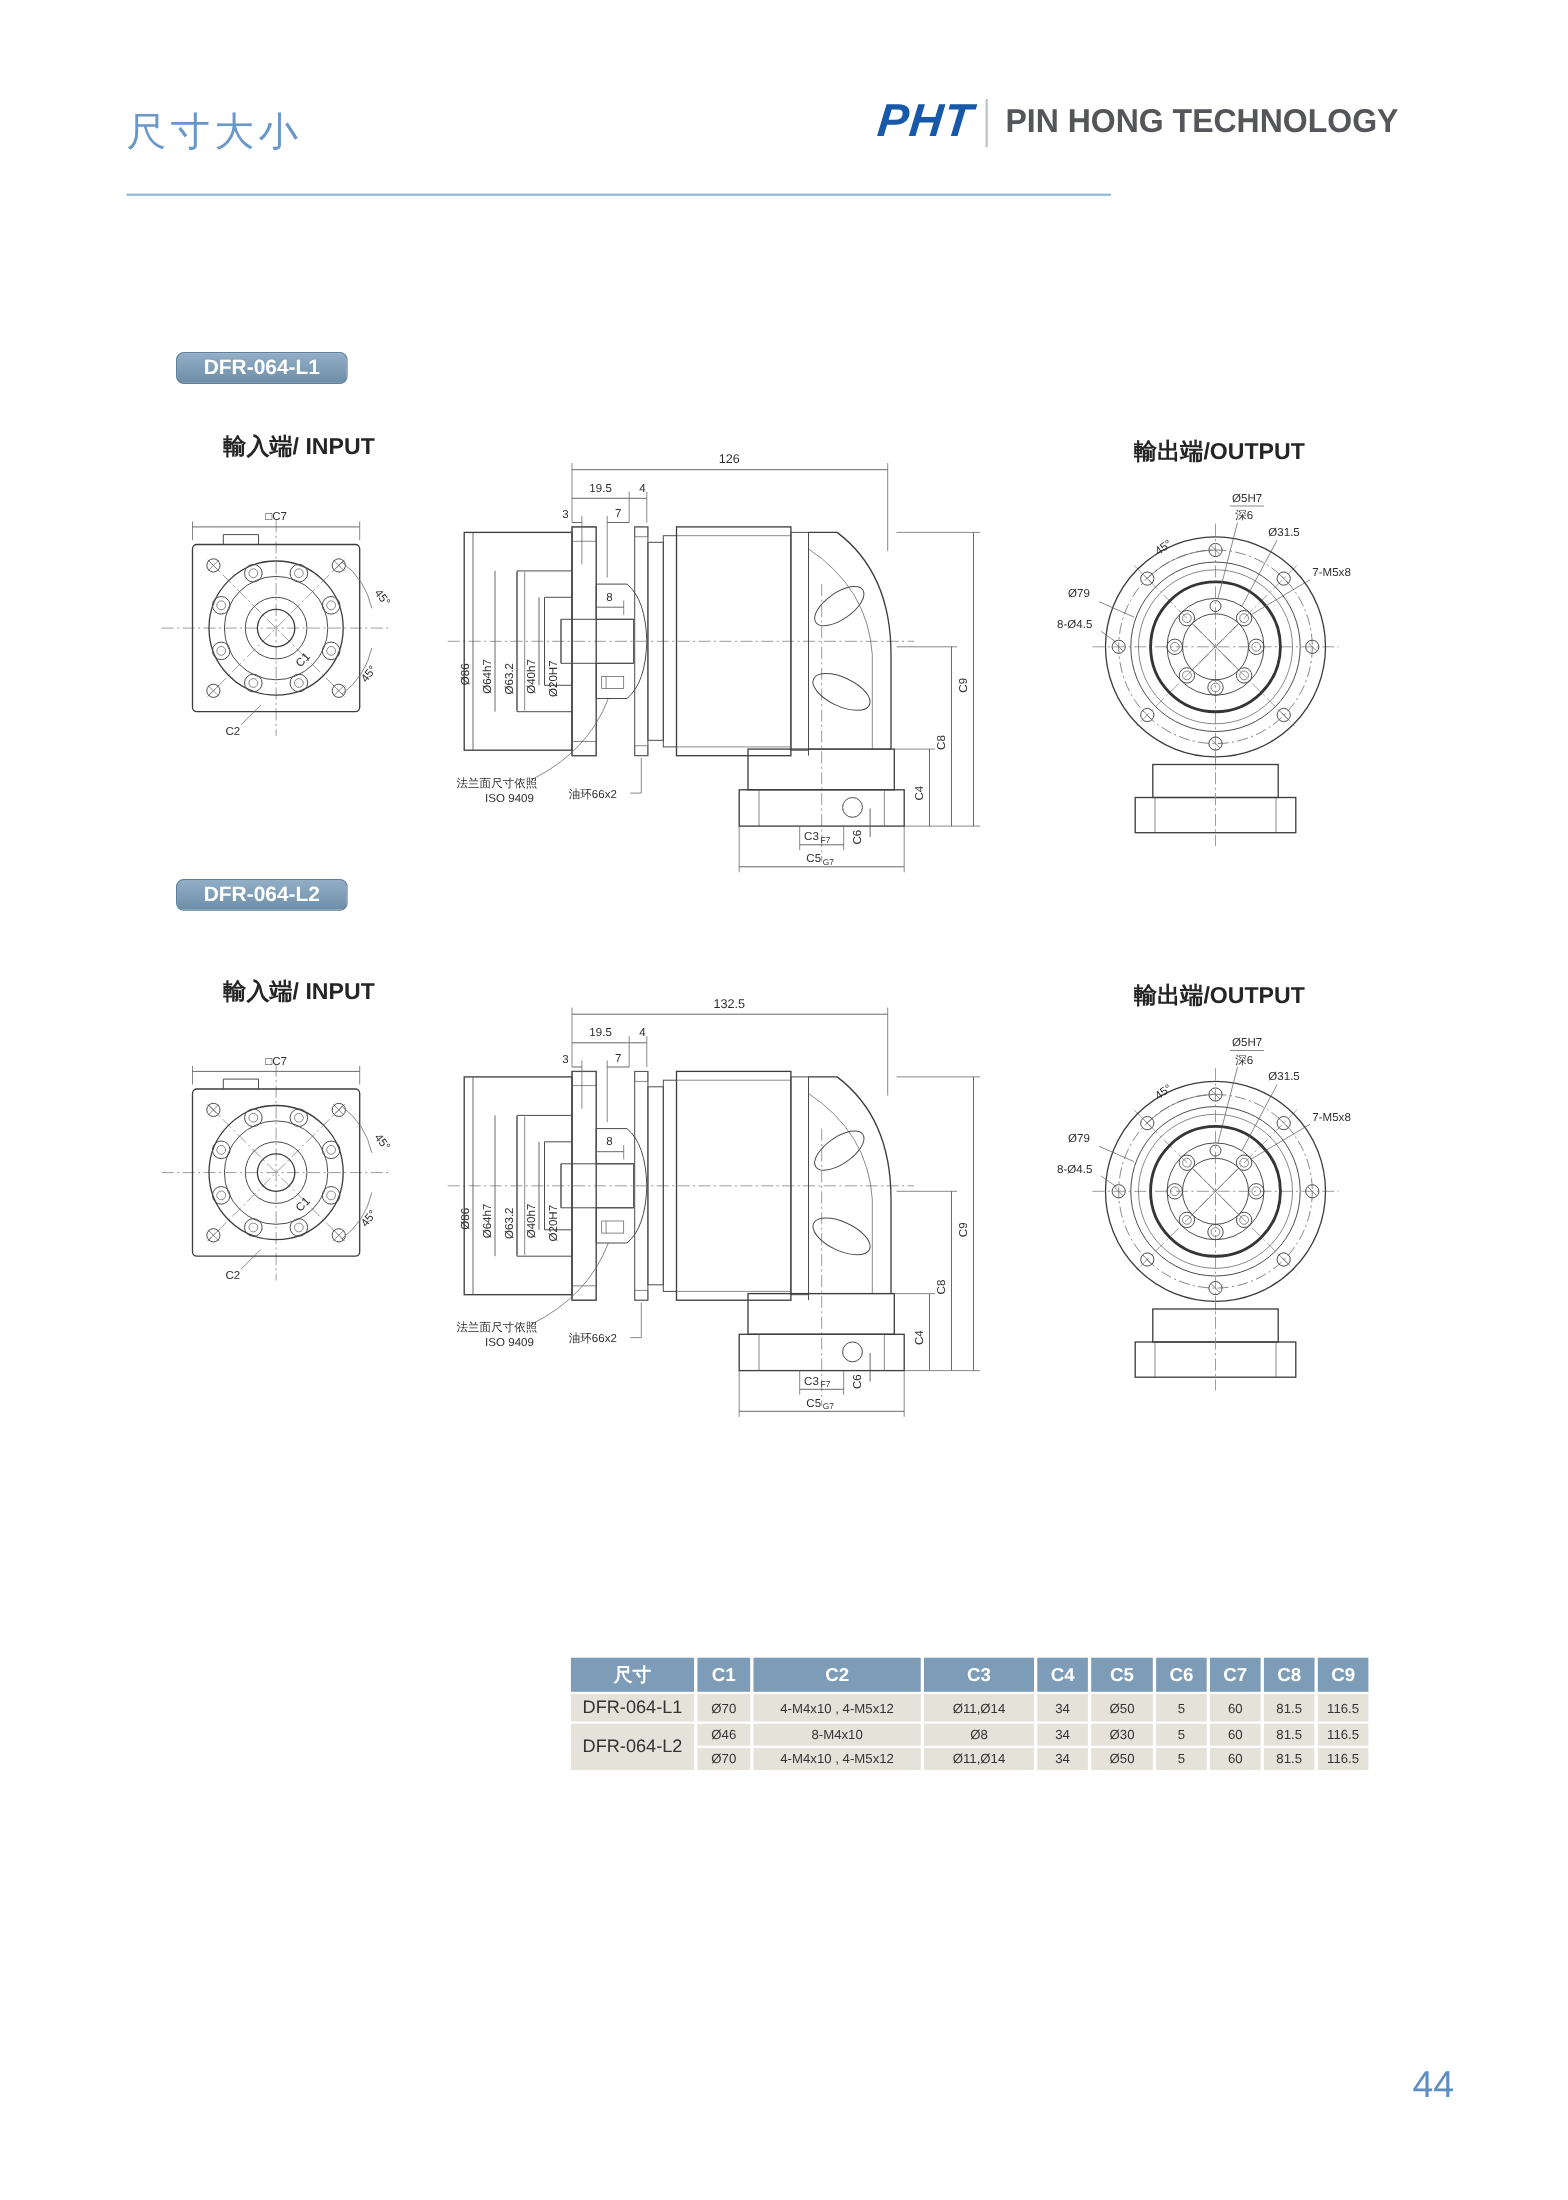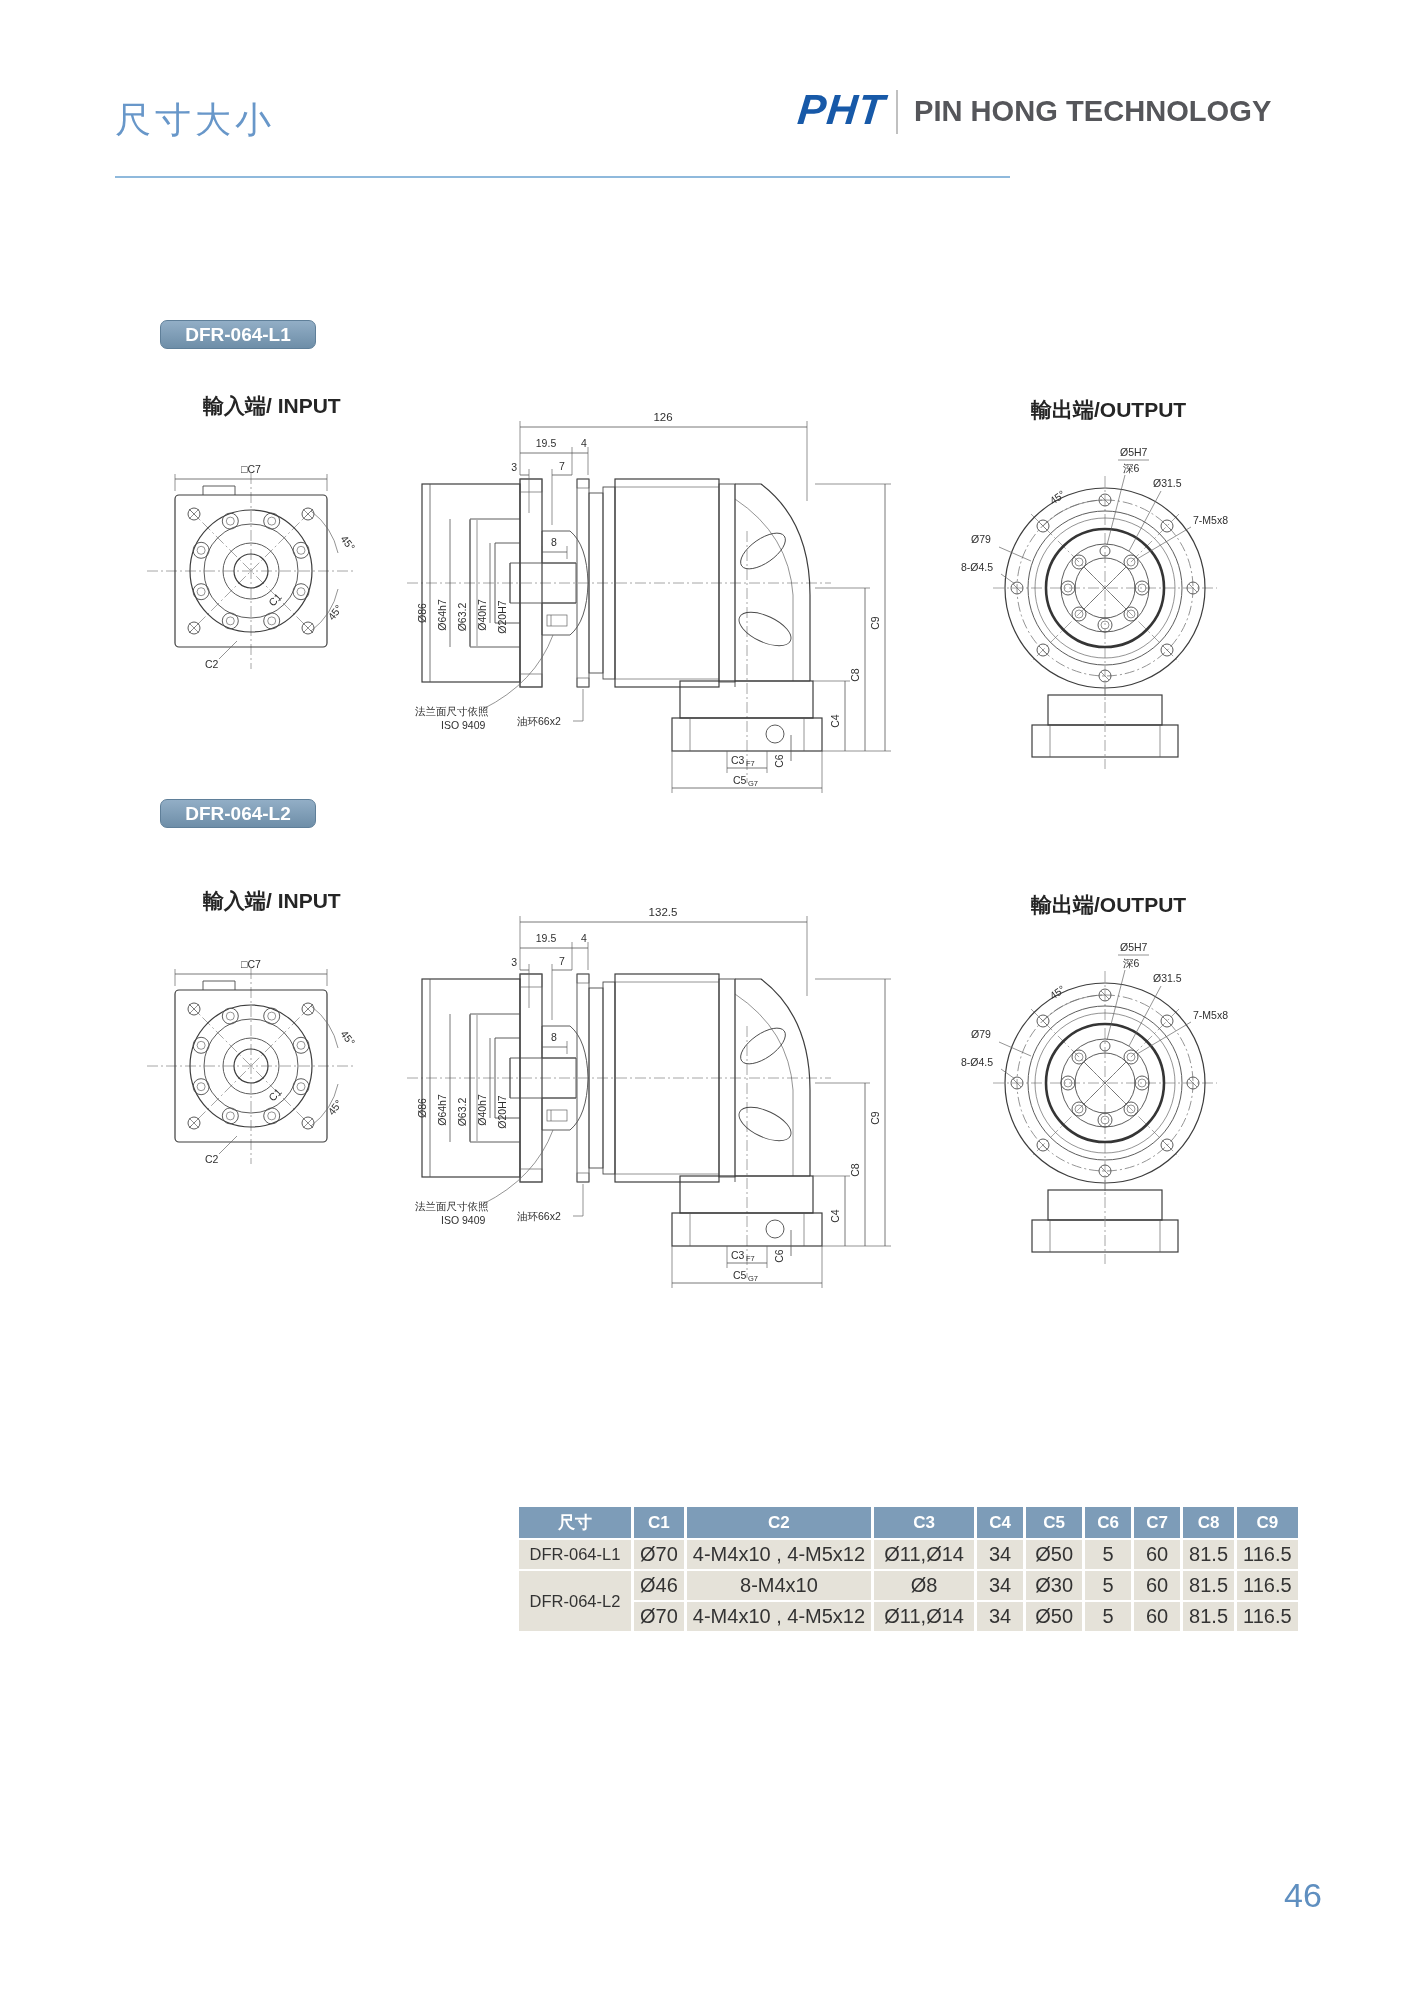--- a/index.html
+++ b/index.html
@@ -31,21 +31,21 @@
   .dwg .dim{stroke:#555555;stroke-width:.8;}
   .dwg .thin{stroke:#666666;stroke-width:.7;}
   .dwg .thick{stroke:#353535;stroke-width:2.6;}
   .dwg text{font-family:"Liberation Sans","DejaVu Sans",sans-serif;fill:#2f2f2f;stroke:none;}
   .dwg .dt{font-size:10.5px;}
   .dwg .dts{font-size:7.5px;}
   .dwg .vt{font-size:21px;font-weight:600;fill:#252525;}
   
   #dimtable{position:absolute;left:516px;top:1505px;border-collapse:separate;border-spacing:3px 2px;}
   #dimtable th{background:#7d9cb8;color:#ffffff;font-size:17px;font-weight:bold;padding:4px 6px;}
-  #dimtable td{background:#e5e2d9;color:#333333;font-size:20px;text-align:center;padding:3px 6px;}
+  #dimtable td{background:#e5e2d9;color:#333333;font-size:12px;text-align:center;padding:3px 6px;}
   #dimtable .modelcell{font-size:16.5px;}
   .w-model{min-width:100px;} .w-c1{min-width:36px;} .w-c2{min-width:140px;} .w-c3{min-width:88px;}
   .w-sm{min-width:34px;} .w-c5{min-width:44px;}
   #footnote{position:absolute;left:520px;top:1642px;font-size:17px;color:#4a4a4a;letter-spacing:.5px;}
   #pagenum{position:absolute;left:1284px;top:1876px;font-size:34px;color:#5f8fc0;}
 </style>
 </head>
 <body>
 
 <div id="page">
@@ -591,14 +591,14 @@
       <td>34</td>
       <td>Ø50</td>
       <td>5</td>
       <td>60</td>
       <td>81.5</td>
       <td>116.5</td>
     </tr>
   </tbody>
     </table>
 
-  <div id="pagenum">46</div>
+  <div id="pagenum">44</div>
 </div>
 
 </body></html>

